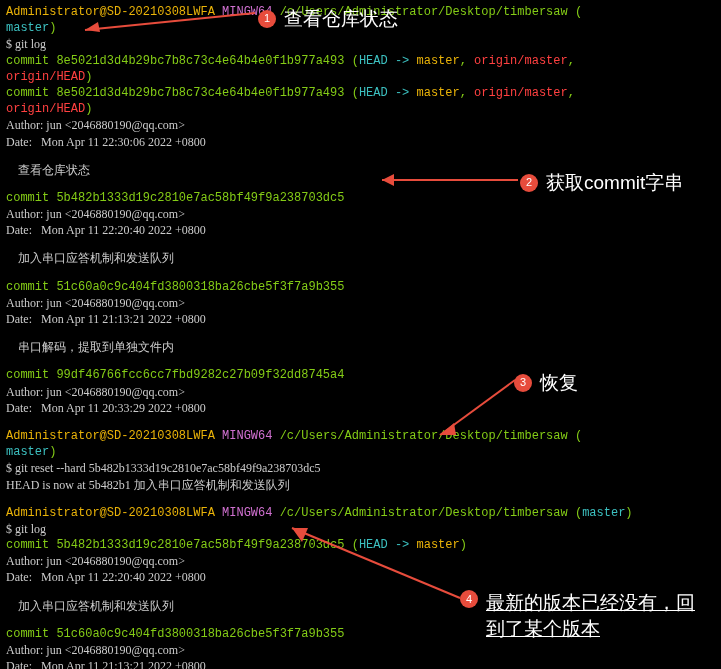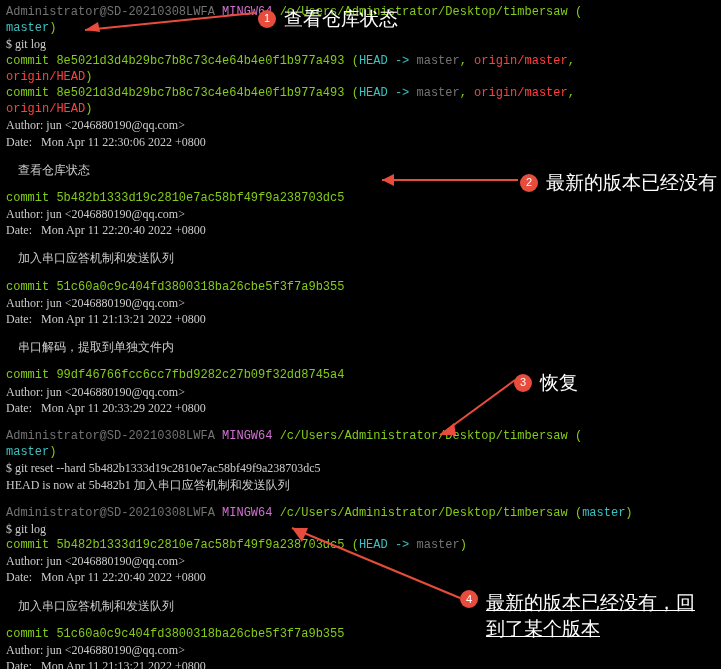--- a/index.html
+++ b/index.html
@@ -8,21 +8,21 @@
     background: #000;
     color: #ccc;
     font-family: Consolas, "Courier New", monospace;
     font-size: 12px;
     line-height: 1.35;
     width: 721px;
     box-sizing: border-box;
     position: relative;
   }
   .line { white-space: pre; }
-  .green  { color: #737373; margin-top: 32px; }
+  .green  { color: #eab308; margin-top: 32px; }
   .purple { color: #d070d0; }
   .yellow { color: #84cc16; }
   .cyan   { color: #3cc0c0; }
   .red    { color: #ff4040; }
   .white  { color: #ccc; font-family: Liberation Serif, serif; }
   .blank  { height: 12px; }
 
   .annot {
     position: absolute;
     display: flex;
@@ -111,21 +111,21 @@
   <div class="badge">1</div>
   <div class="annot-label">查看仓库状态</div>
 </div>
 <svg class="arrow" style="left:70px; top:8px; width:190px; height:30px;">
   <line x1="185" y1="5" x2="15" y2="22"></line>
   <polygon points="15,22 28,14 30,24"></polygon>
 </svg>
 
 <div class="annot" style="left:520px; top:170px;">
   <div class="badge">2</div>
-  <div class="annot-label">最新的版本已经没有</div>
+  <div class="annot-label">获取commit字串</div>
 </div>
 <svg class="arrow" style="left:370px; top:170px; width:155px; height:20px;">
   <line x1="148" y1="10" x2="12" y2="10"></line>
   <polygon points="12,10 24,4 24,16"></polygon>
 </svg>
 
 <div class="annot" style="left:514px; top:370px;">
   <div class="badge">3</div>
   <div class="annot-label">恢复</div>
 </div>

